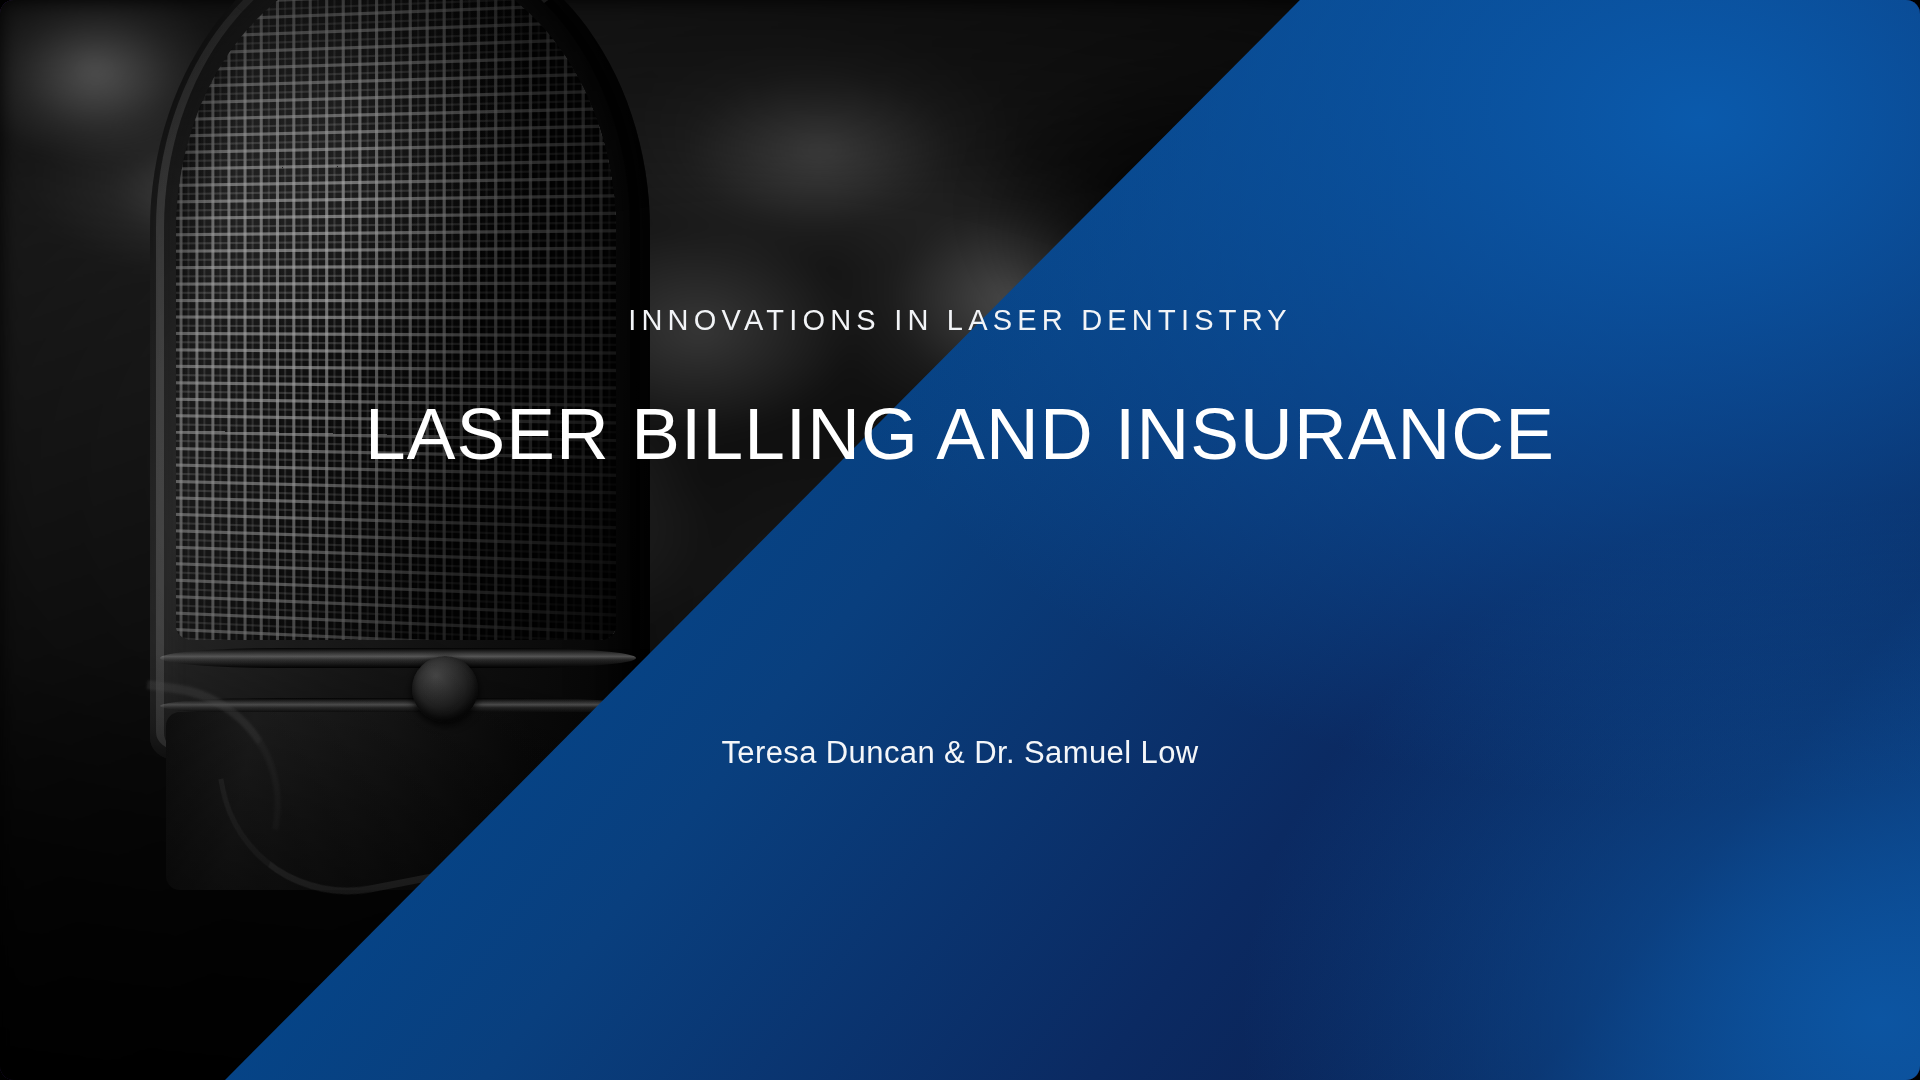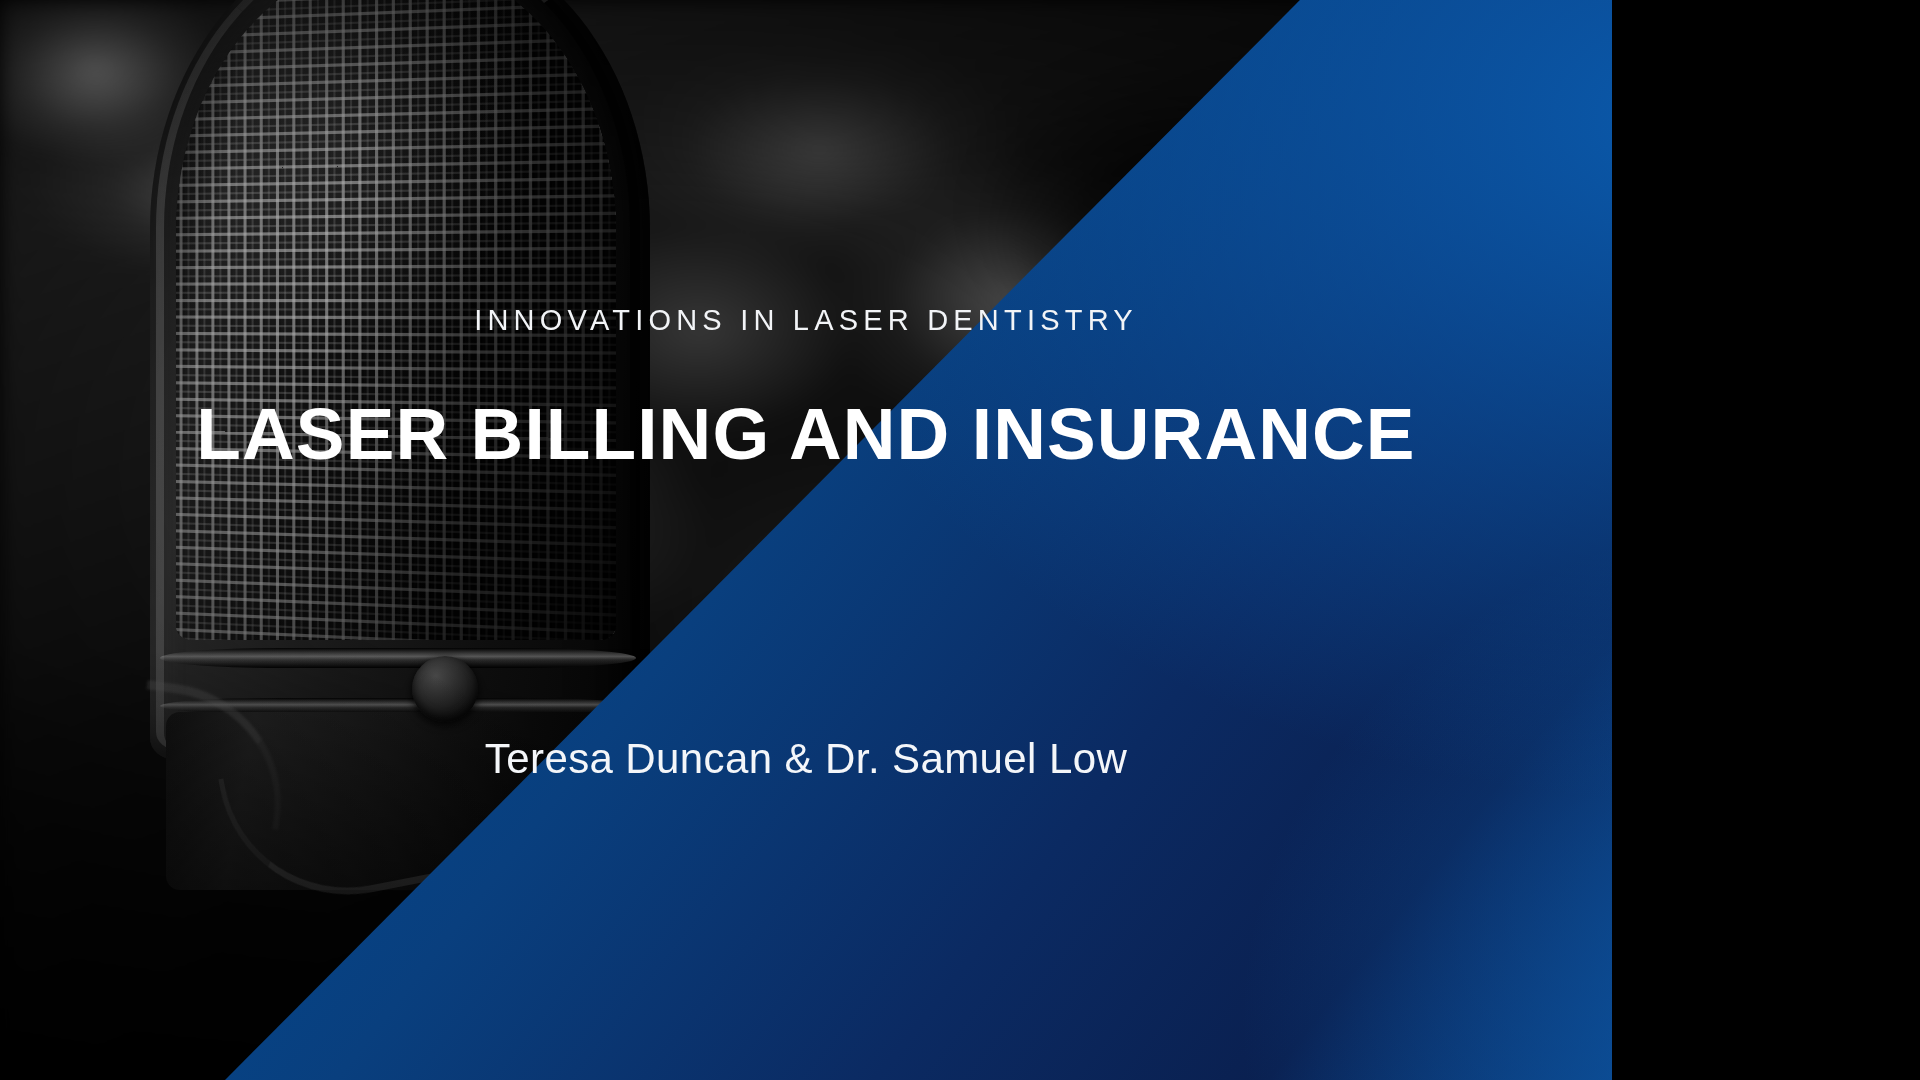--- a/index.html
+++ b/index.html
@@ -5,23 +5,24 @@
 <style>
   * { margin:0; padding:0; box-sizing:border-box; }
   html, body {
     width:1920px; height:1080px;
     overflow:hidden; background:#000;
     font-family:"Liberation Sans", sans-serif;
   }
 
   #slide {
     position:relative;
-    width:1612px; height:1080px;
+    width:1920px; height:1080px;
     overflow:hidden;
     background:#4c1d95;
+    border-radius:14px;
   }
 
   
   .photo-layer { position:absolute; inset:0; overflow:hidden; background:#050505; }
 
   
   .bokeh {
     position:absolute; inset:0;
     background:
       radial-gradient(ellipse 180px 130px at 95px 70px, rgba(190,190,190,.75) 0%, rgba(120,120,120,.35) 45%, rgba(0,0,0,0) 72%),
@@ -159,29 +160,29 @@
   }
   .eyebrow {
     position:absolute; left:0; right:0; top:304px;
     font-size:29px; font-weight:300;
     letter-spacing:5.2px;
     color:#f2f4f7;
     white-space:nowrap;
   }
   .title {
     position:absolute; left:60px; right:60px; top:393px;
-    font-size:73px; font-weight:700;
+    font-size:73px; font-weight:400;
     letter-spacing:1.1px; line-height:1.11;
     color:#ffffff;
     text-transform:uppercase;
   }
   .title .tline { display:block; white-space:nowrap; }
   .presenters {
     position:absolute; left:0; right:0; top:735px;
-    font-size:42px; font-weight:400;
+    font-size:31px; font-weight:400;
     letter-spacing:.4px;
     color:#f4f6f9;
     white-space:nowrap;
   }
 </style>
 </head>
 <body>
 
 <div id="slide">
 

